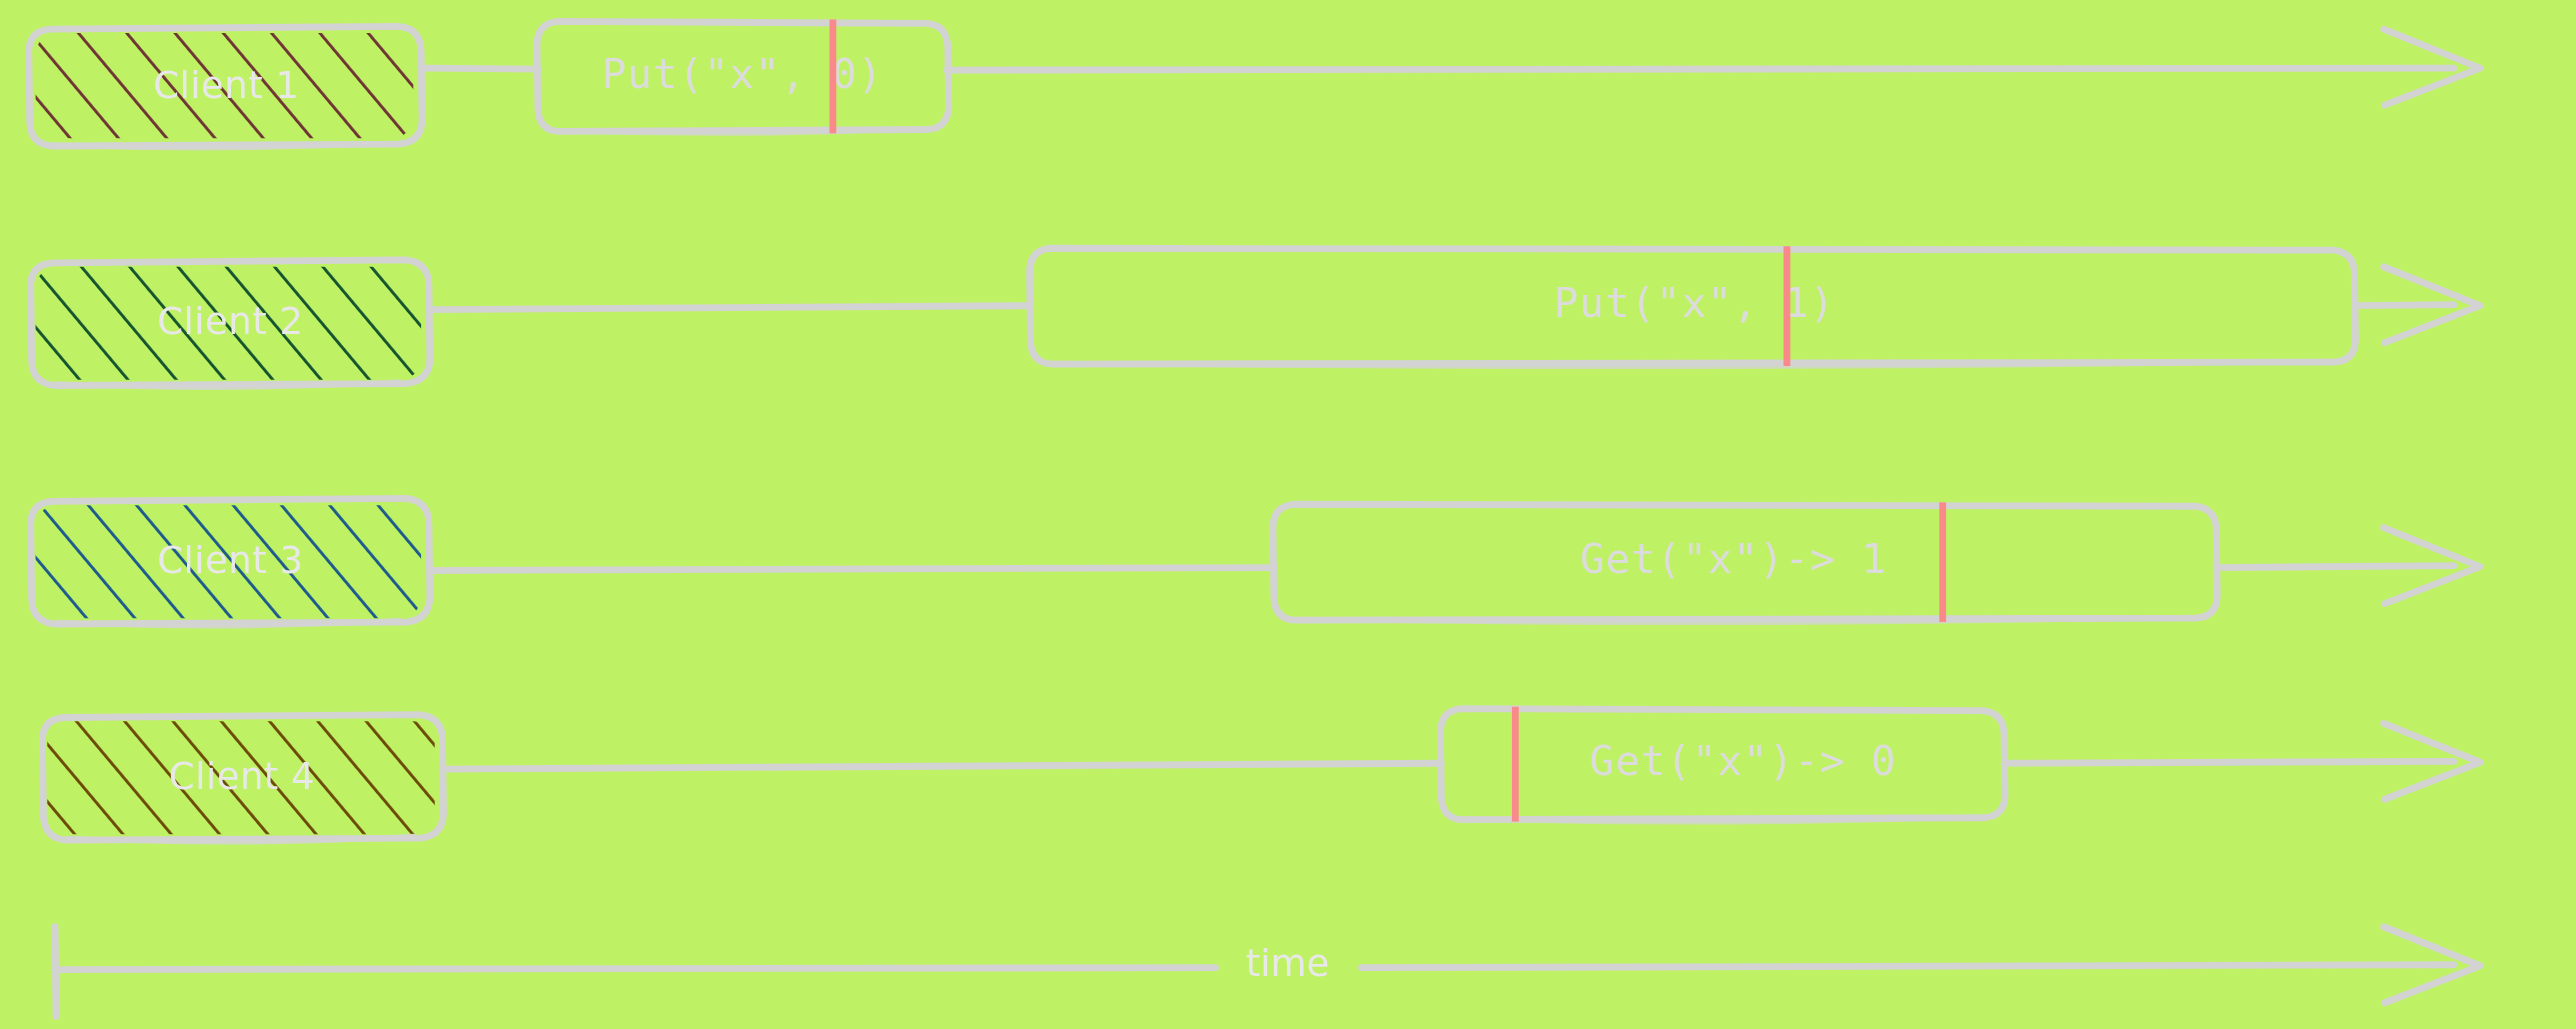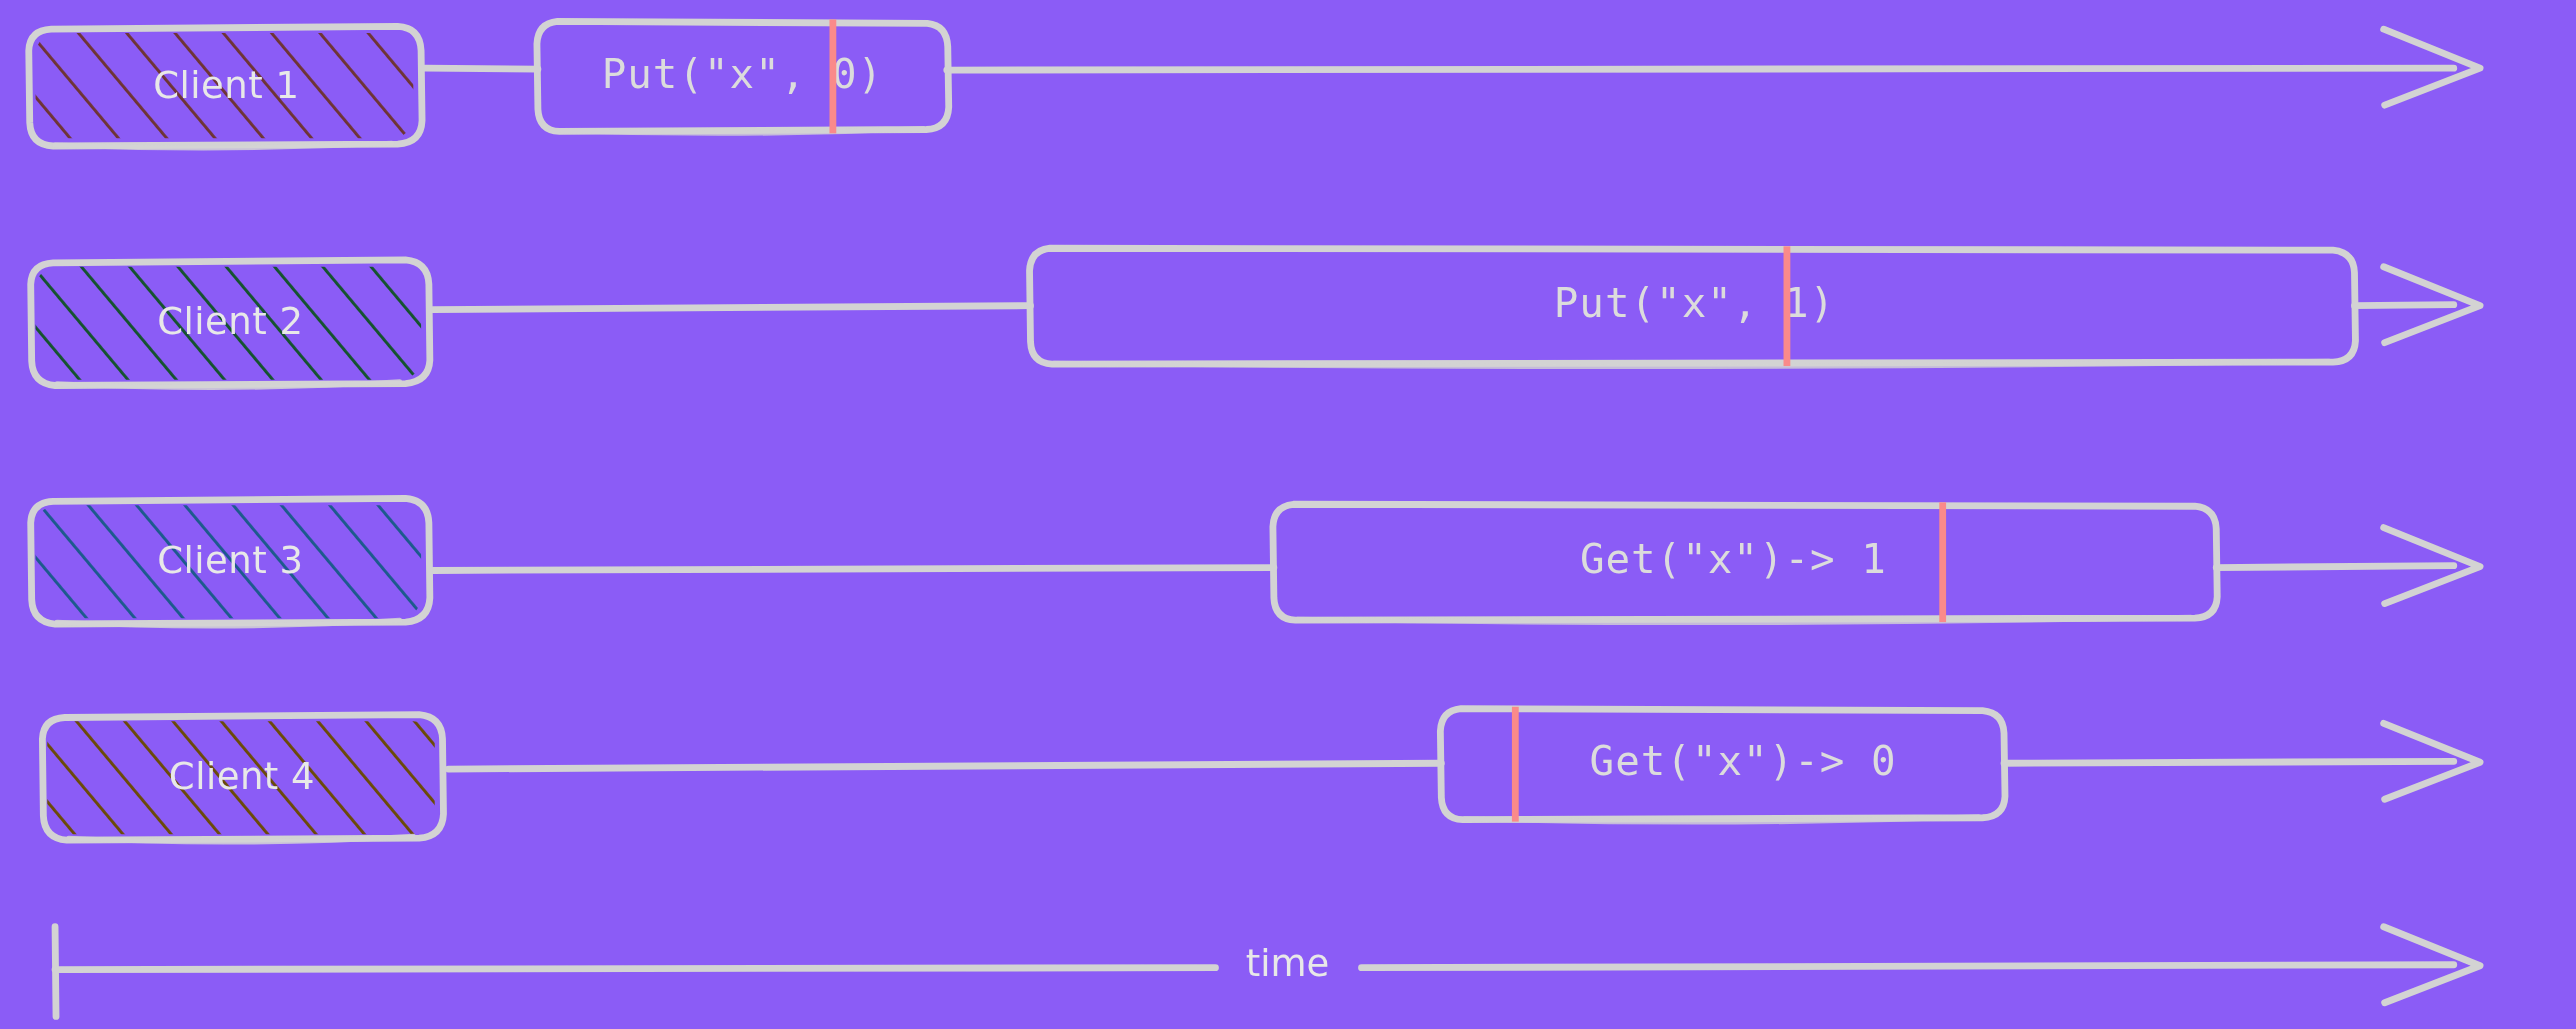--- a/index.html
+++ b/index.html
@@ -11,21 +11,21 @@
   body {
     width: 2576px;
     height: 1029px;
     overflow: hidden;
     font-family: "DejaVu Sans", sans-serif;
   }
   #canvas {
     position: relative;
     width: 2576px;
     height: 1029px;
-    background: #8b5cf6;
+    background: #bef264;
   }
   svg.layer {
     position: absolute;
     left: 0;
     top: 0;
     width: 2576px;
     height: 1029px;
     overflow: visible;
   }
   .hand-stroke {

